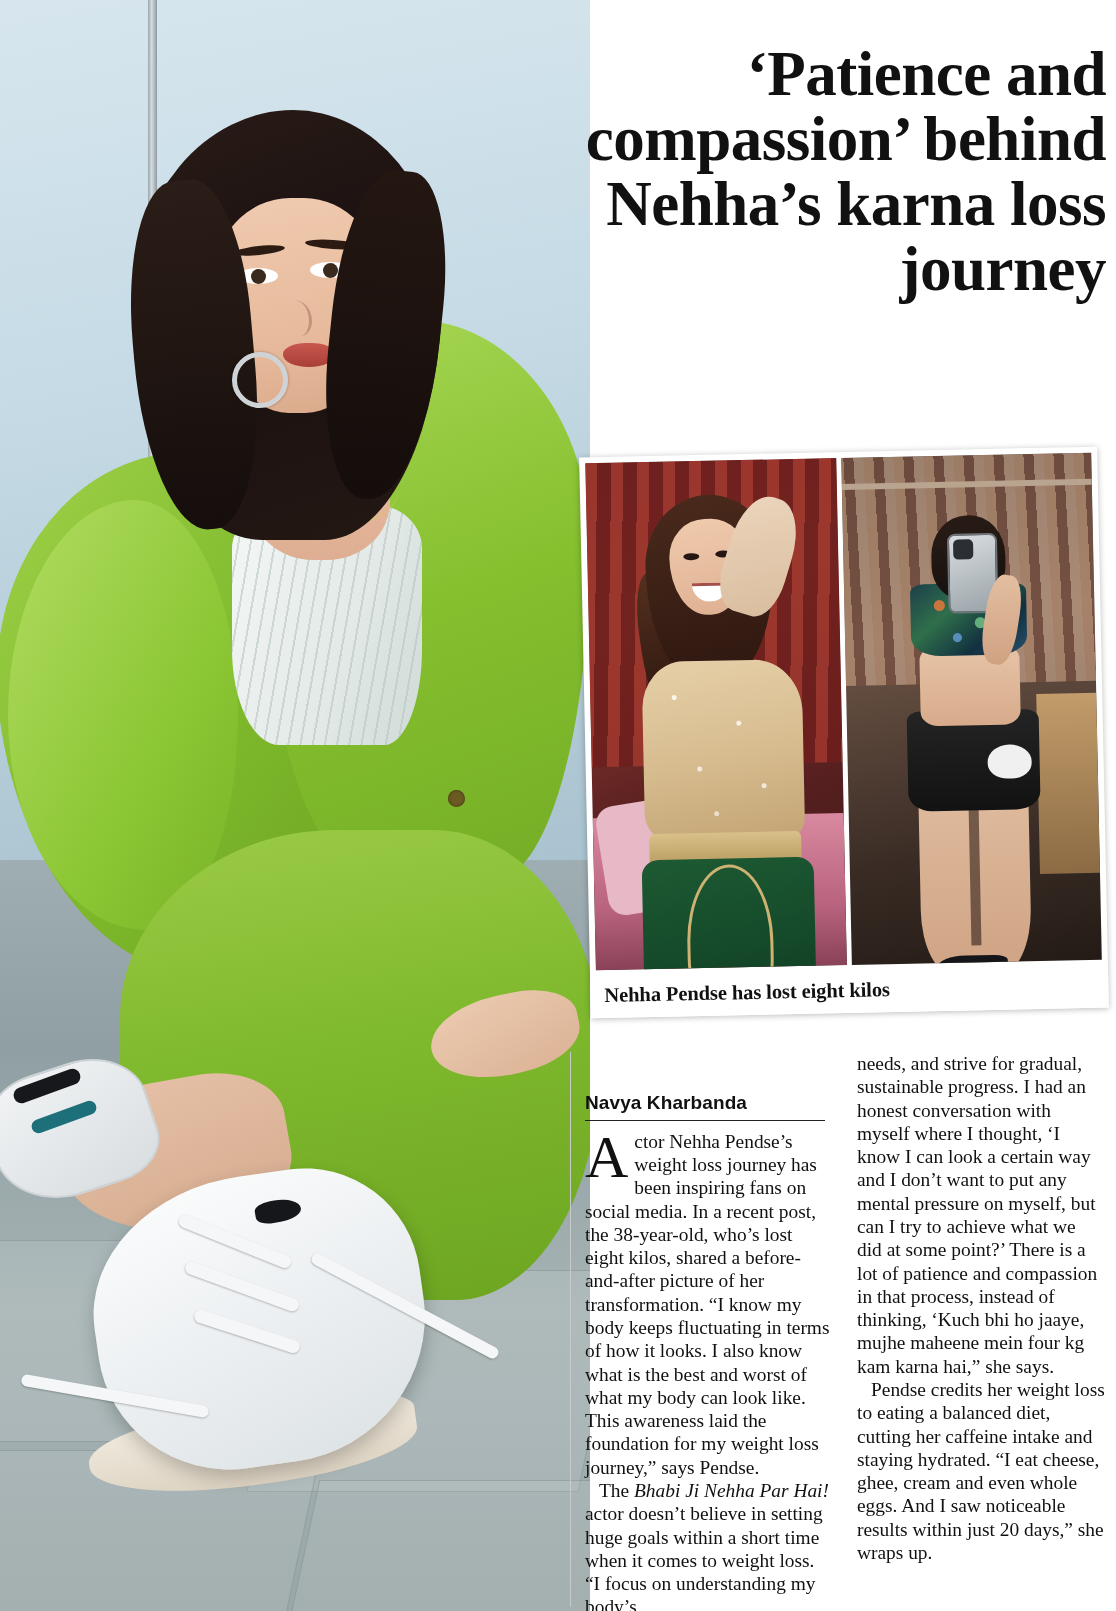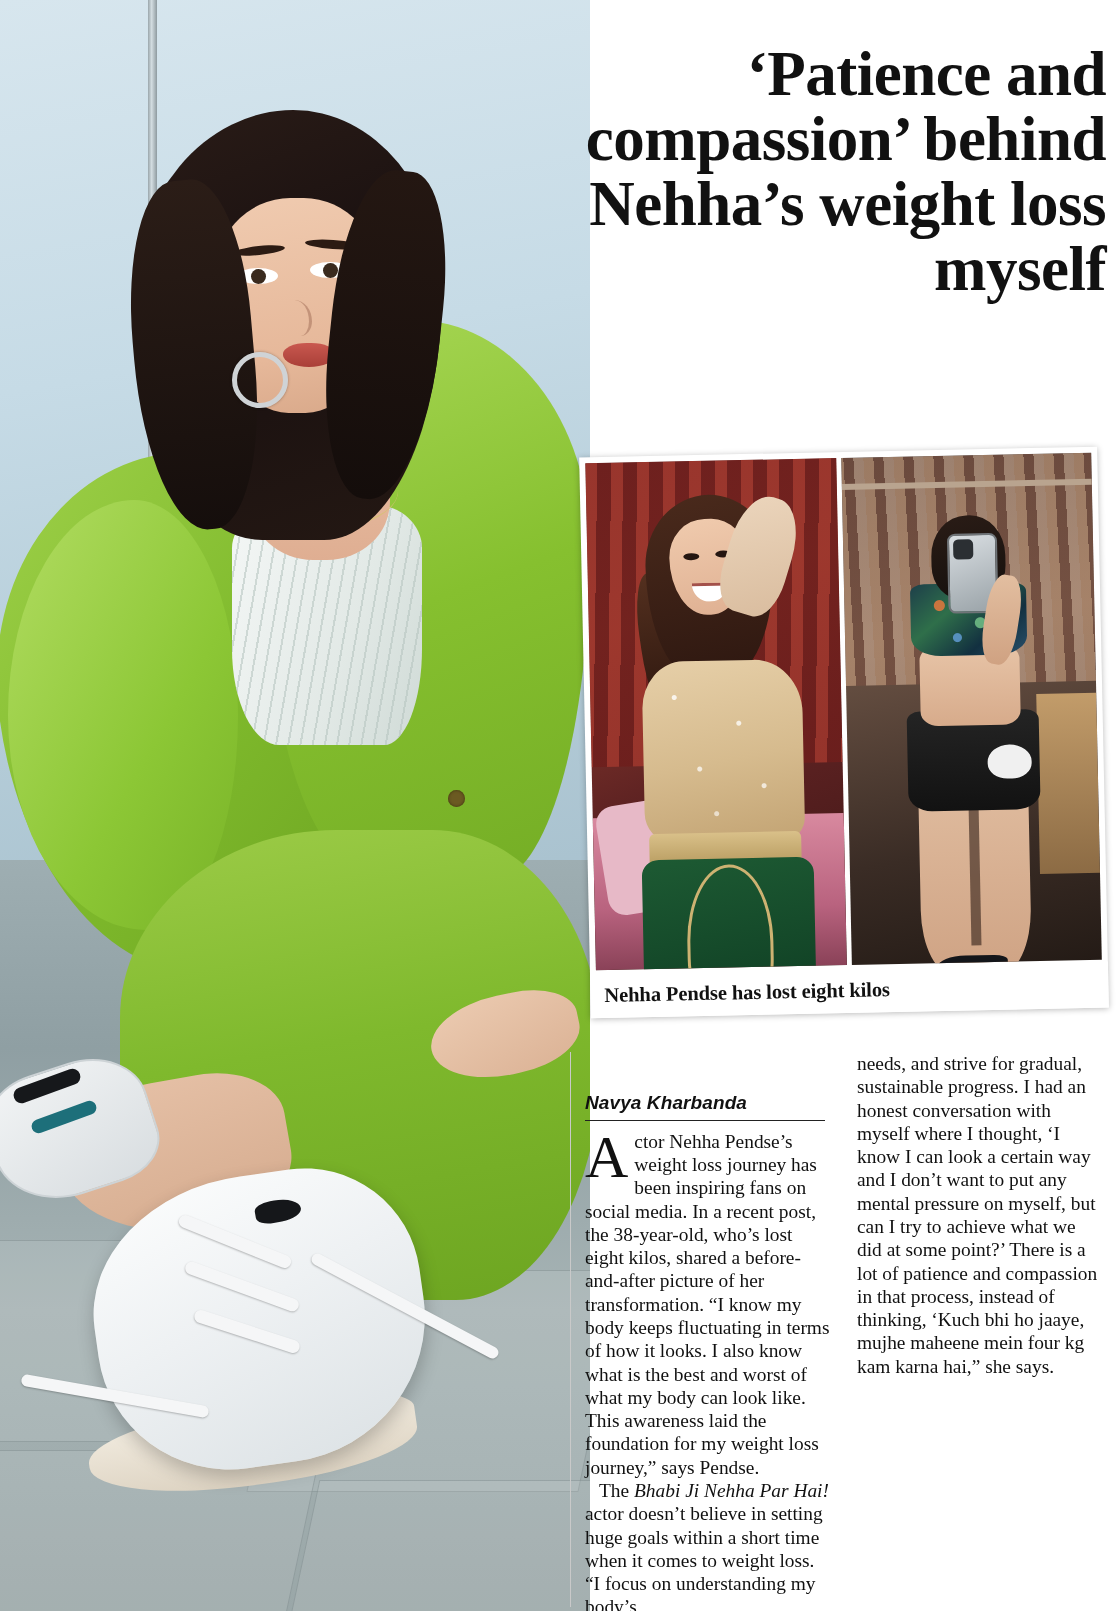--- a/index.html
+++ b/index.html
@@ -422,21 +422,20 @@
   
   .article {
     position: absolute;
     left: 585px;
     top: 1052px;
     width: 520px;
     height: 560px;
   }
   .byline-wrap {
     width: 240px;
-    font-style: italic;
   }
   .byline {
     font-family: "Liberation Sans", sans-serif;
     font-weight: bold;
     font-size: 19px;
     color: #111;
     padding-bottom: 5px;
     letter-spacing: 0.1px;
   }
   .byline-rule {
@@ -529,21 +528,21 @@
   <div class="hp-shoe-sole"></div>
   <div class="hp-shoe"></div>
   <div class="hp-shoe-logo"></div>
   <div class="hp-lace a"></div>
   <div class="hp-lace b"></div>
   <div class="hp-lace c"></div>
   <div class="hp-lace long"></div>
   <div class="hp-lace long2"></div>
 </div>
 
-<h1 class="headline">‘Patience and compassion’ behind Nehha’s weight loss myself</h1>
+<h1 class="headline">‘Patience and compassion’ behind Nehha’s karna loss journey</h1>
 
 <div class="collage">
   <div class="collage-inner">
 
     <div class="photo-before">
       <div class="pb-curtain"></div>
       <div class="pb-pinkchair"></div>
       <div class="pb-pillow"></div>
       <div class="pb-hair-side"></div>
       <div class="pb-hair"></div>
@@ -592,16 +591,17 @@
       <div class="byline-wrap">
         <div class="byline">Navya Kharbanda</div>
         <div class="byline-rule"></div>
       </div>
       <p class="dropcap-para"><span class="dropcap">A</span><span>ctor Nehha Pendse’s weight loss journey has been inspiring fans on social media. In a recent post, the 38-year-old, who’s lost eight kilos, shared a before-and-after picture of her transformation. “I know my body keeps fluctuating in terms of how it looks. I also know what is the best and worst of what my body can look like. This awareness laid the foundation for my weight loss journey,” says Pendse.</span></p>
       <p><span>The </span><em>Bhabi Ji Nehha Par Hai!</em><span> actor doesn’t believe in setting huge goals within a short time when it comes to weight loss. “I focus on understanding my body’s</span></p>
     </div>
 
     <div class="col right">
       <p>needs, and strive for gradual, sustainable progress. I had an honest conversation with myself where I thought, ‘I know I can look a certain way and I don’t want to put any mental pressure on myself, but can I try to achieve what we did at some point?’ There is a lot of patience and compassion in that process, instead of thinking, ‘Kuch bhi ho jaaye, mujhe maheene mein four kg kam karna hai,” she says.</p>
+      <p>Pendse credits her weight loss to eating a balanced diet, cutting her caffeine intake and staying hydrated. “I eat cheese, ghee, cream and even whole eggs. And I saw noticeable results within just 20 days,” she wraps up.</p>
     </div>
 
   </div>
 </div>
 
 </body></html>

